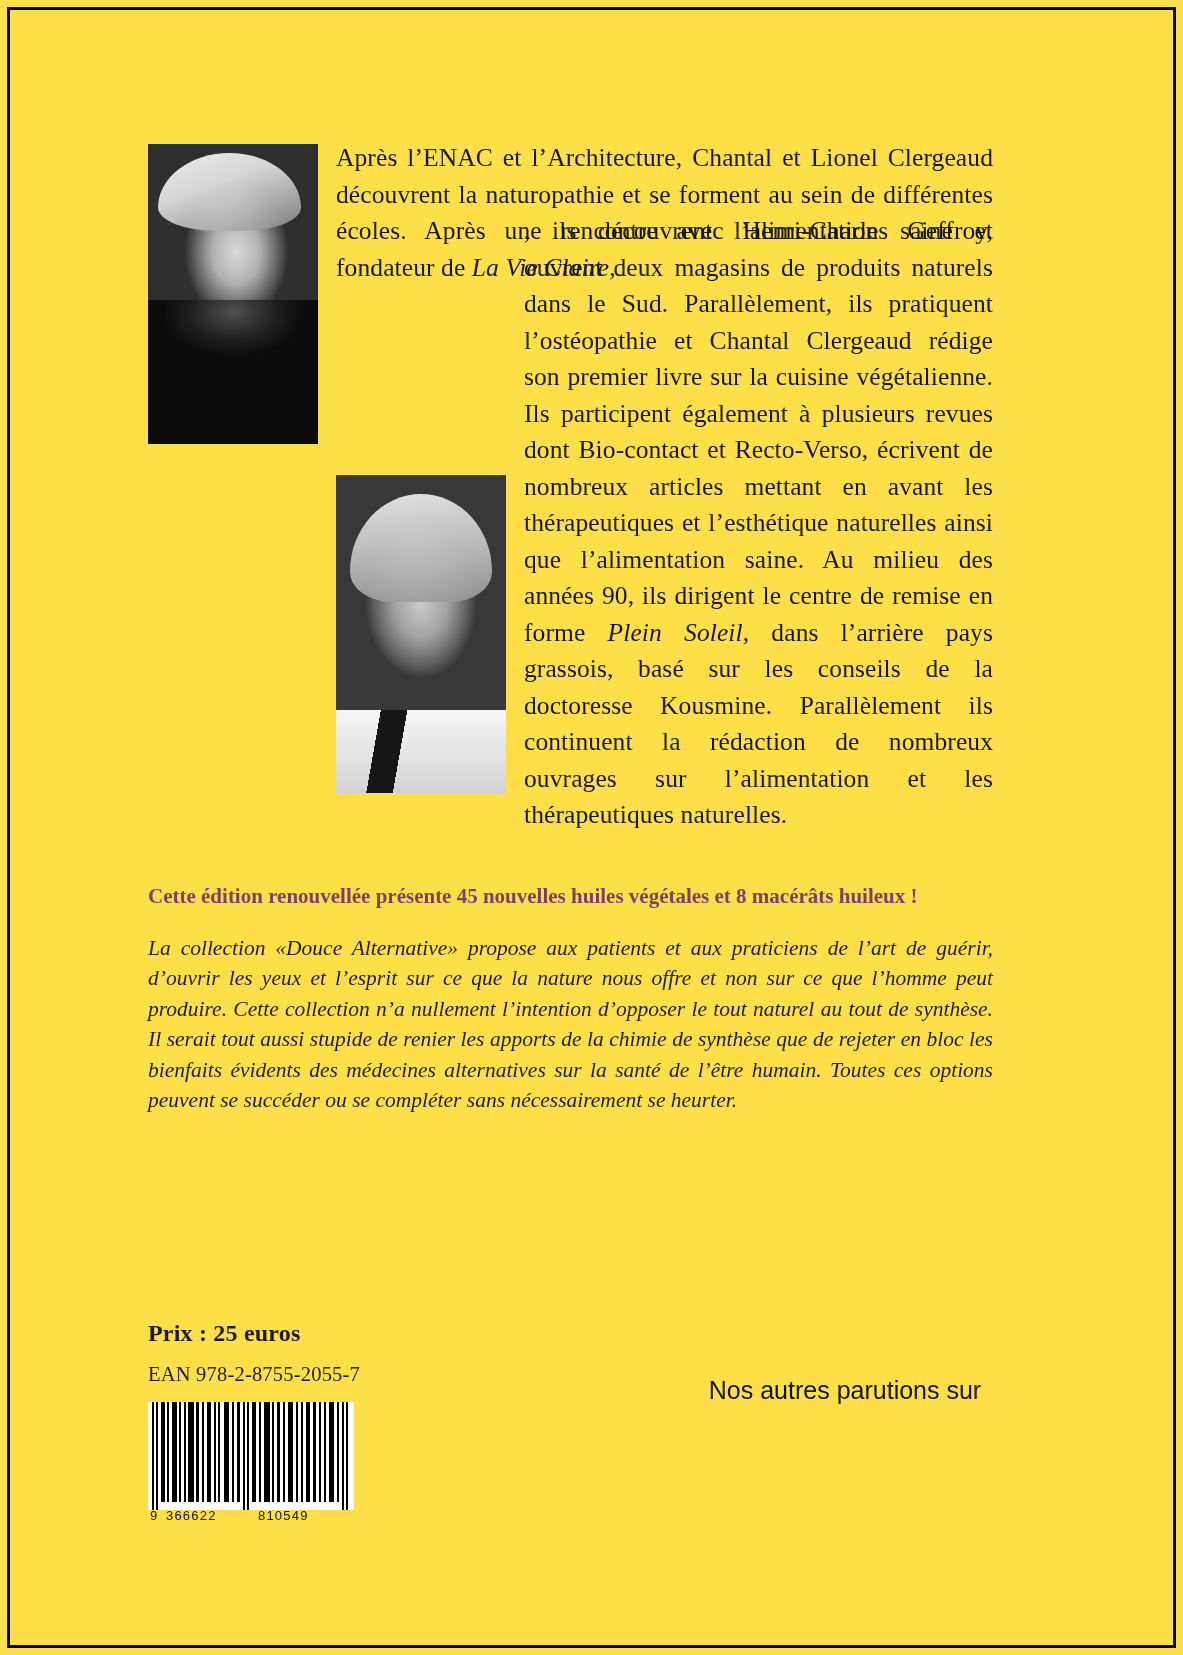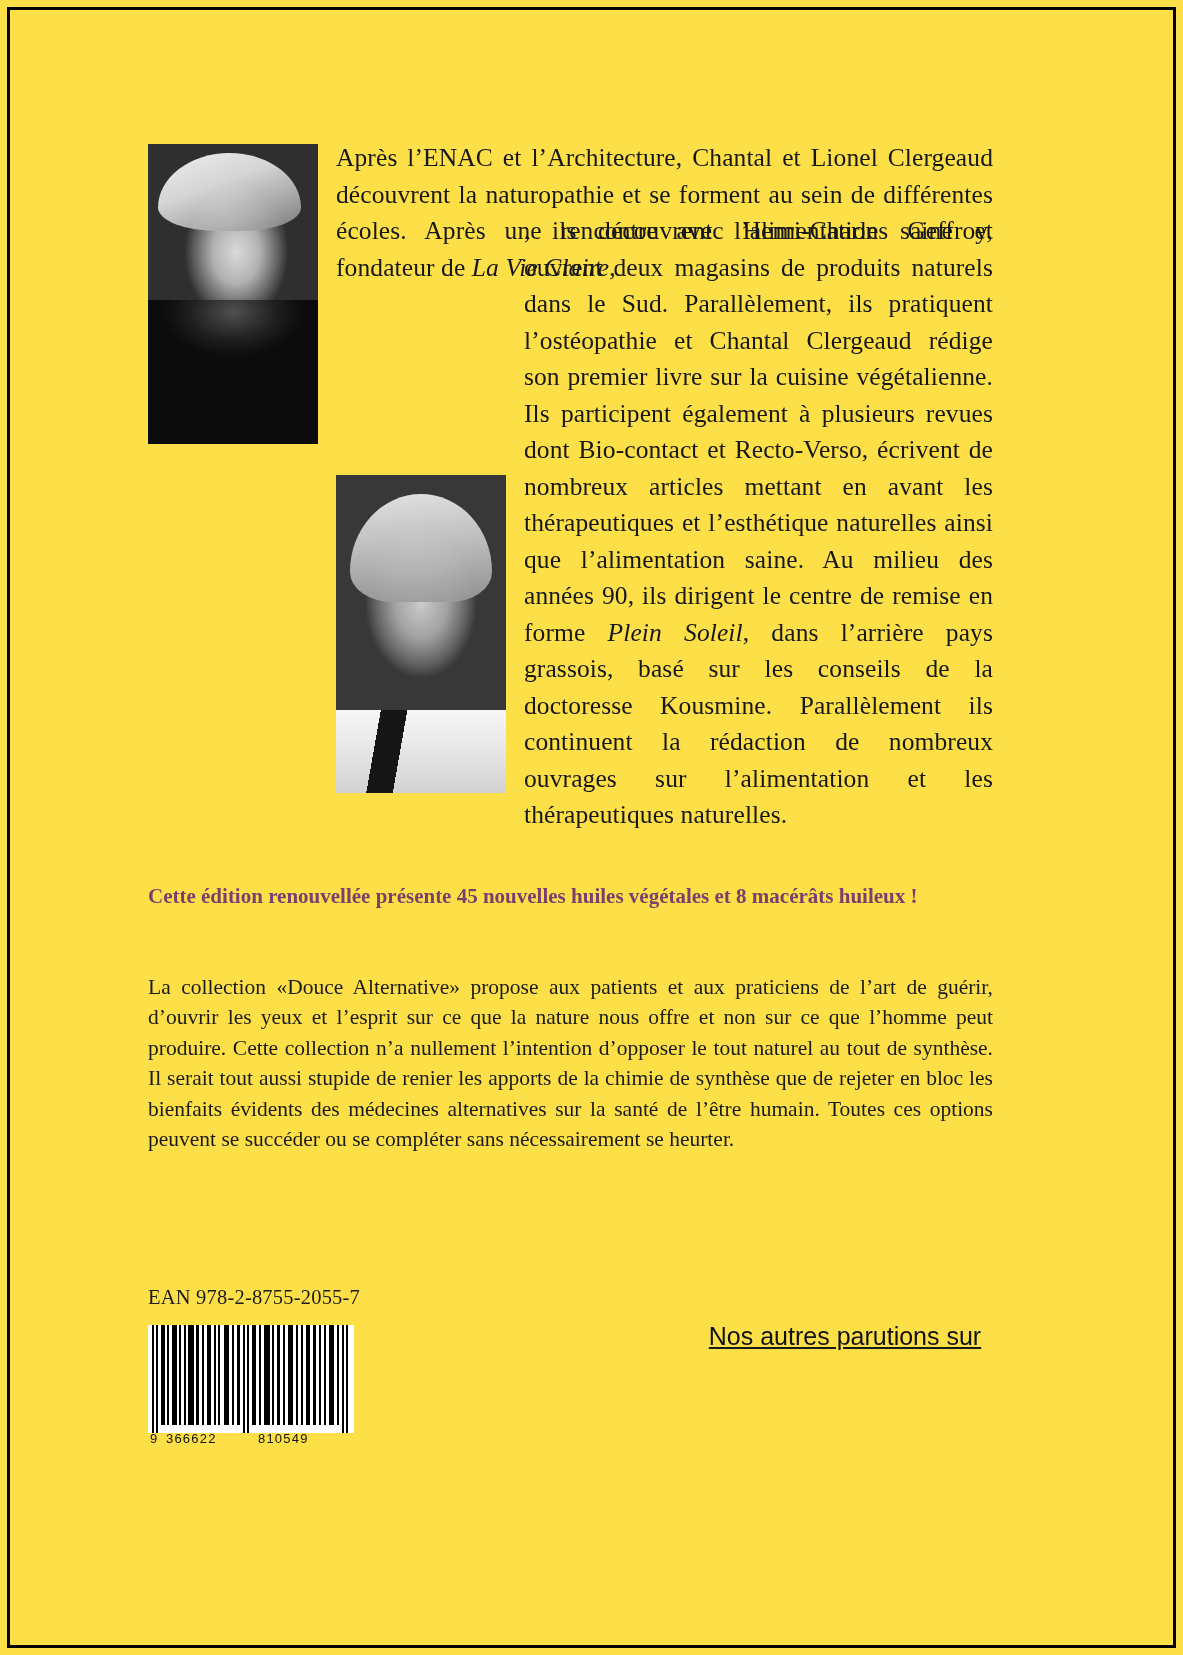--- a/index.html
+++ b/index.html
@@ -139,23 +139,24 @@
     margin-top: 44px;
     font-size: 21px;
     line-height: 36px;
     font-weight: bold;
     color: #7c3f6d;
     max-width: 845px;
   }
 
   
   .blurb {
-    margin-top: 58px;
+    margin-top: 19px;
     font-size: 21.5px;
     line-height: 30.5px;
+    font-style: italic;
     text-align: justify;
     color: #1b1b1b;
     max-width: 845px;
   }
 
   
   .price {
     margin-top: 50px;
     font-size: 24px;
     font-weight: bold;
@@ -192,23 +193,22 @@
     padding-left: 2px;
     box-sizing: border-box;
   }
   .bd-first { width: 16px; }
   .bd-left  { width: 92px; }
   .bd-right { width: 92px; }
 
   .footer-block {
     position: absolute;
     left: 700px;
-    top: 1319px;
+    top: 1373px;
     width: 290px;
-    text-decoration: underline;
   }
 
   .bottom-area {
     position: absolute;
     left: 148px;
     top: 1270px;
     width: 845px;
   }
 
   em.it { font-style: italic; }
@@ -244,20 +244,21 @@
     </div>
 
     <div class="highlight">Cette édition renouvellée présente 45 nouvelles huiles végétales et 8 macérâts huileux !</div>
 
     <div class="blurb">La collection «Douce Alternative» propose aux patients et aux praticiens de l’art de guérir, d’ouvrir les yeux et l’esprit sur ce que la nature nous offre et non sur ce que l’homme peut produire. Cette collection n’a nullement l’intention d’opposer le tout naturel au tout de synthèse. Il serait tout aussi stupide de renier les apports de la chimie de synthèse que de rejeter en bloc les bienfaits évidents des médecines alternatives sur la santé de l’être humain. Toutes ces options peuvent se succéder ou se compléter sans nécessairement se heurter.</div>
 
   </div>
 
   <div class="bottom-area">
 
+    <div class="price">Prix : 25 euros</div>
 
     <div class="ean">EAN 978-2-8755-2055-7</div>
 
     <div class="barcode-wrap">
       <svg class="barcode-bars" viewBox="0 0 206 108" preserveAspectRatio="none">
         <rect x="0" y="0" width="206" height="108" fill="#ffffff"></rect>
         <g fill="#000000">
           <rect x="4" y="0" width="2" height="108"></rect>
           <rect x="8" y="0" width="2" height="108"></rect>
           <rect x="13" y="0" width="4" height="100"></rect>

